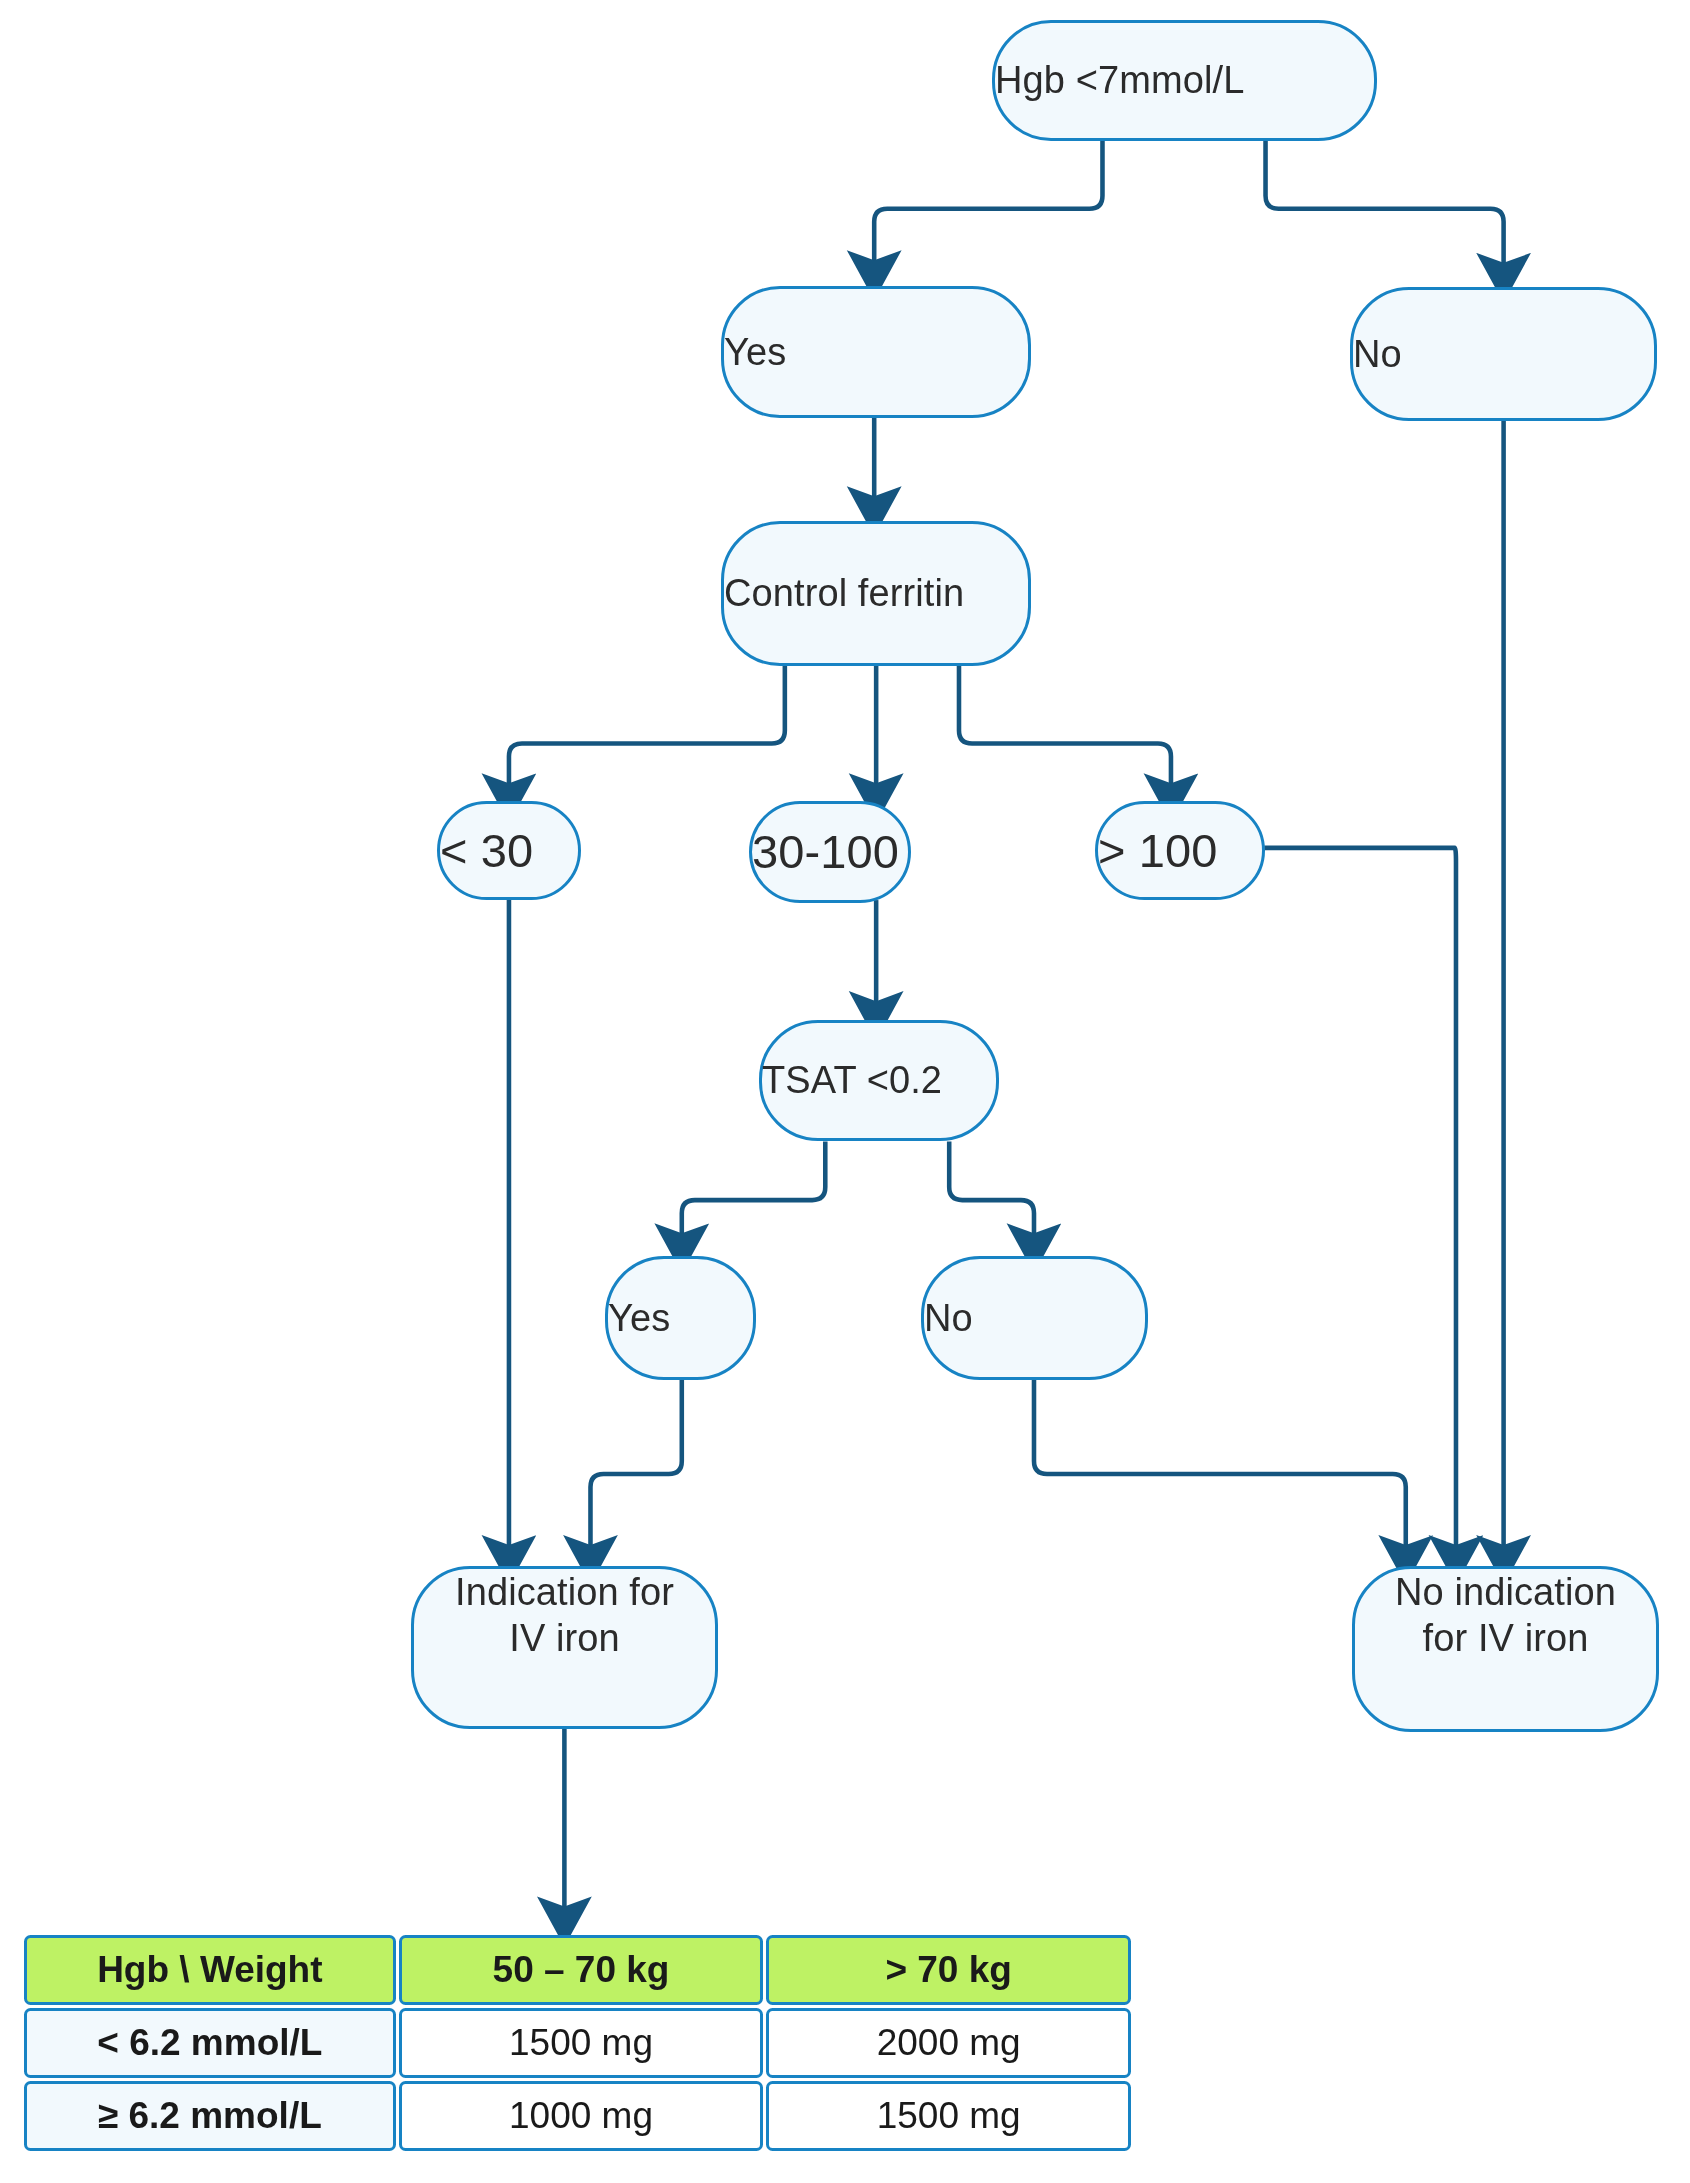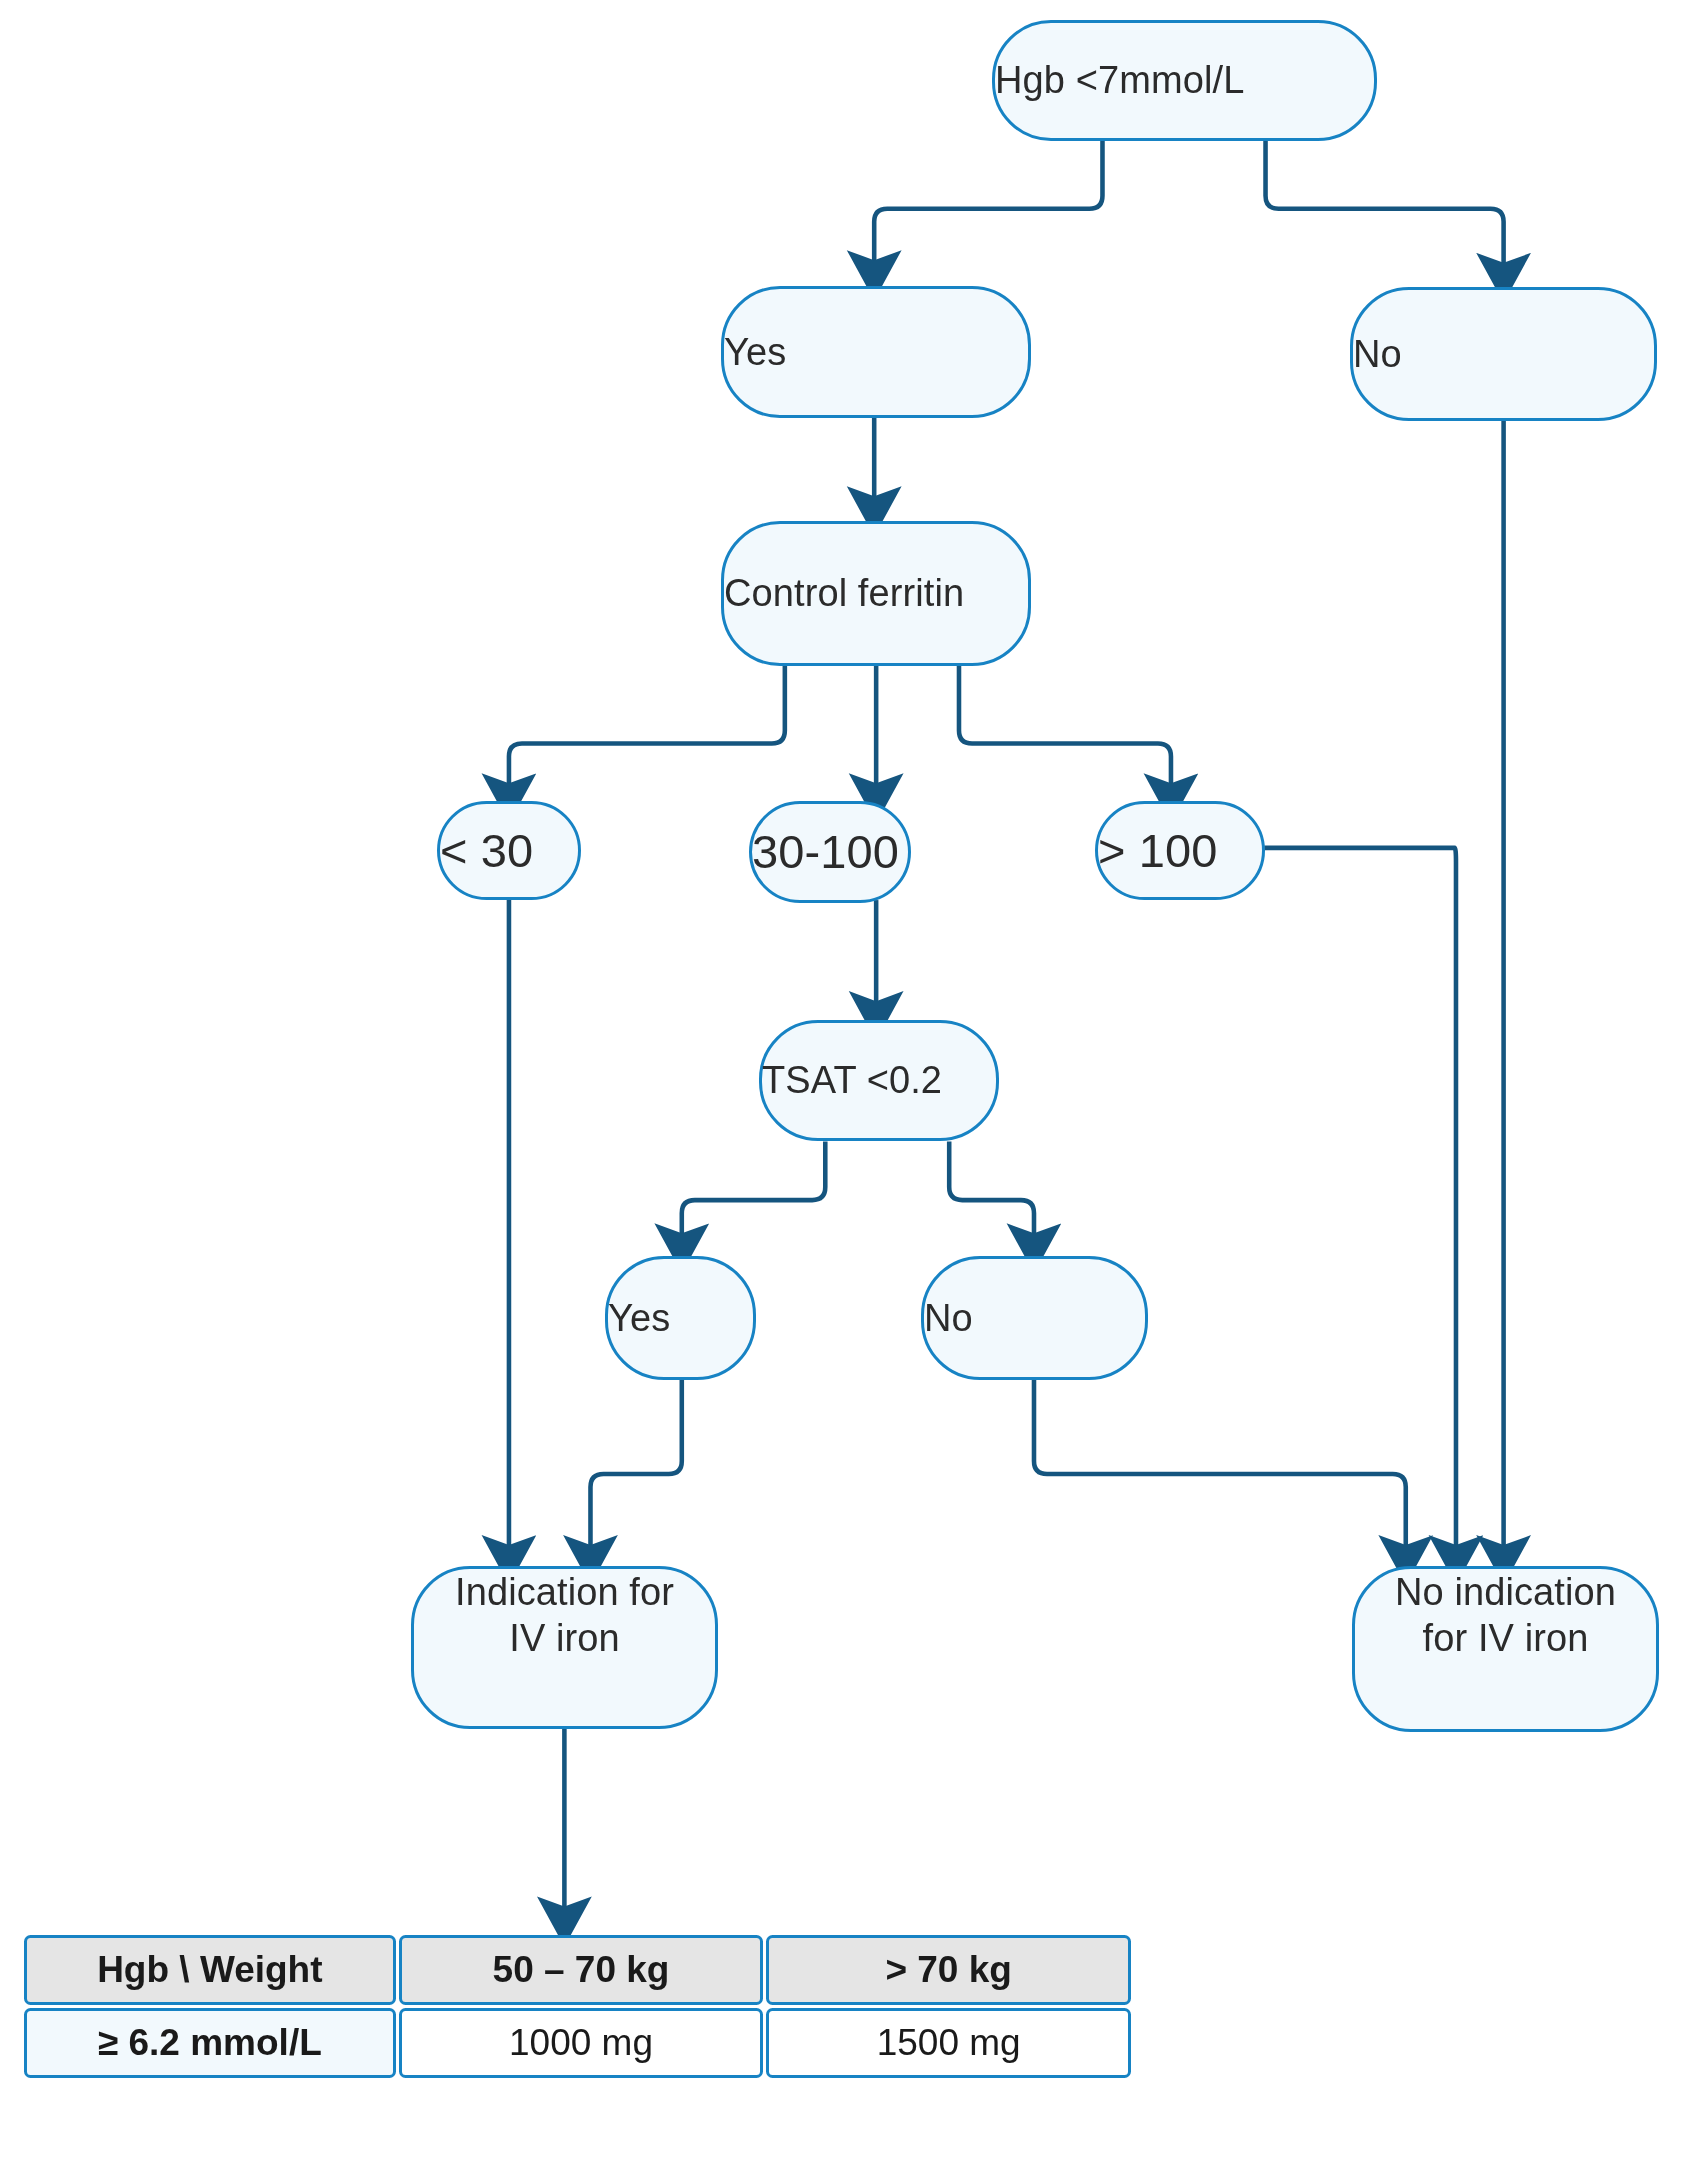--- a/index.html
+++ b/index.html
@@ -41,21 +41,21 @@
     border-radius:6.5px;
     background:#ffffff;
     height:70px;
     font-size:37px;
     color:#1a1a1a;
     text-align:center;
     vertical-align:middle;
     padding:0 3.9px;
     box-sizing:border-box;
   }
-  .dose-table tr.head td{background:#e5e5e5;font-weight:bold;}
+  .dose-table tr.head td{background:#bef264;font-weight:bold;}
   .dose-table td.rowhead{background:#f2f9fd;font-weight:bold;}
   .dose-table td.c0{width:372px;}
   .dose-table td.c1{width:365px;}
   .dose-table td.c2{width:365px;}
 </style>
 </head>
 <body>
 
 <div id="stage">
 
@@ -150,20 +150,25 @@
   </div>
 
   <table class="dose-table">
     <tbody>
       <tr class="head">
         <td class="c0">Hgb \ Weight</td>
         <td class="c1">50 – 70 kg</td>
         <td class="c2">&gt; 70 kg</td>
       </tr>
       <tr>
+        <td class="c0 rowhead">&lt; 6.2 mmol/L</td>
+        <td class="c1">1500 mg</td>
+        <td class="c2">2000 mg</td>
+      </tr>
+      <tr>
         <td class="c0 rowhead">≥ 6.2 mmol/L</td>
         <td class="c1">1000 mg</td>
         <td class="c2">1500 mg</td>
       </tr>
     </tbody>
   </table>
 
 </div>
 
 

